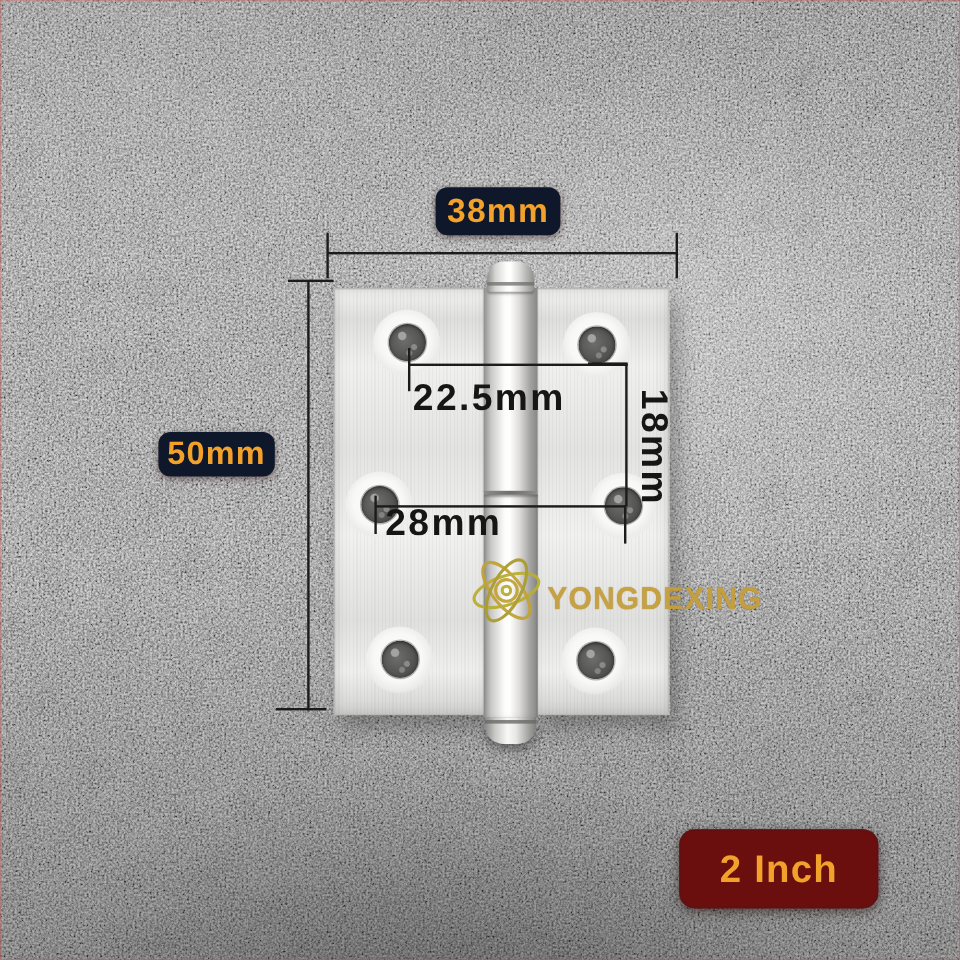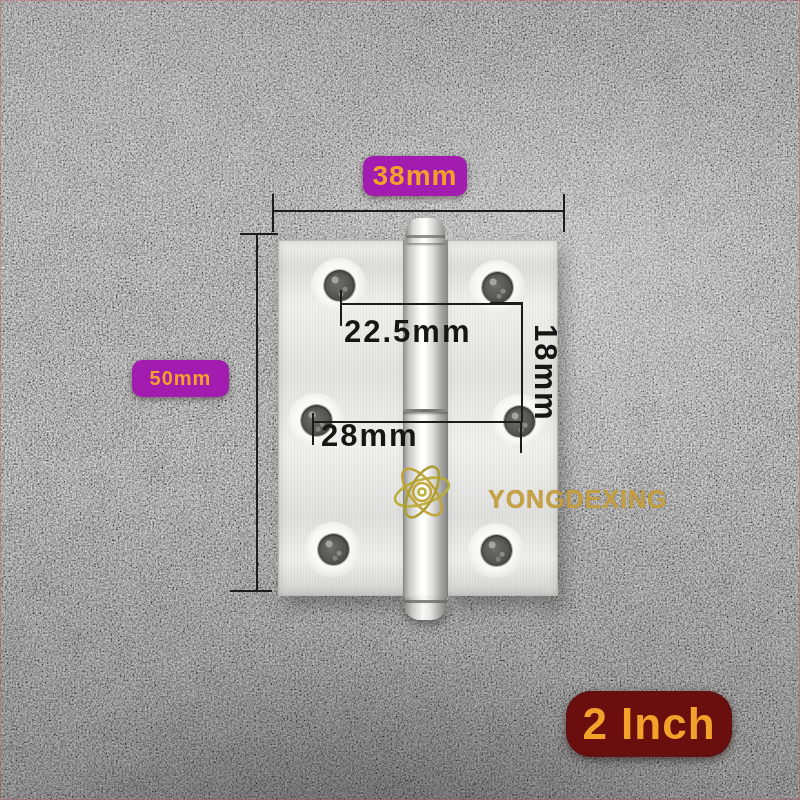--- a/index.html
+++ b/index.html
@@ -71,33 +71,33 @@
     position:absolute;color:#161616;
     font-family:Liberation Sans, sans-serif;
     font-weight:bold;font-size:31px;letter-spacing:2px;white-space:nowrap;
   }
   .dim-text-vert{
     writing-mode:vertical-rl;text-orientation:sideways;letter-spacing:2px;
   }
   
   .chip{
     position:absolute;display:flex;align-items:center;justify-content:center;
-    background:#a21caf;border-radius:10px;
+    background:#0f172a;border-radius:10px;
     color:#f2a22a;font-weight:bold;letter-spacing:1px;
     box-shadow:0 2px 6px rgba(40,10,10,.45);
   }
   .chip-38{left:363px;top:156px;width:104px;height:40px;font-size:28px;}
-  .chip-50{left:132px;top:360px;width:97px;height:37px;font-size:20px;}
+  .chip-50{left:132px;top:360px;width:97px;height:37px;font-size:27px;}
   .chip-size{
-    left:566px;top:691px;width:166px;height:66px;font-size:44px;
-    background:#6b0e0e;border-radius:25px;letter-spacing:1px;
+    left:566px;top:691px;width:166px;height:66px;font-size:32px;
+    background:#6b0e0e;border-radius:13px;letter-spacing:1px;
     box-shadow:0 3px 10px rgba(30,8,8,.55), inset 0 0 0 2px rgba(90,20,20,.6);
   }
   
-  .brand{position:absolute;left:390px;top:458px;display:flex;align-items:center;opacity:.95;gap:32px;}
+  .brand{position:absolute;left:390px;top:458px;display:flex;align-items:center;opacity:.95;}
   .brand-text{
     font-weight:bold;font-size:25px;color:#c59f3c;letter-spacing:1px;
     text-shadow:0 0 1px rgba(150,115,35,.8);
     transform:scaleY(1.05);
     margin-left:2px;margin-top:14px;
   }
 </style>
 </head>
 <body>
 

